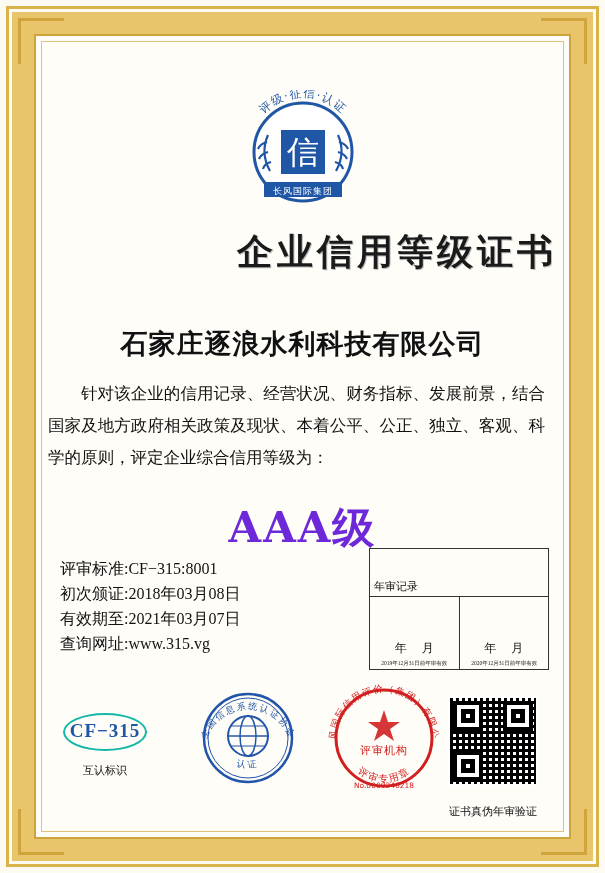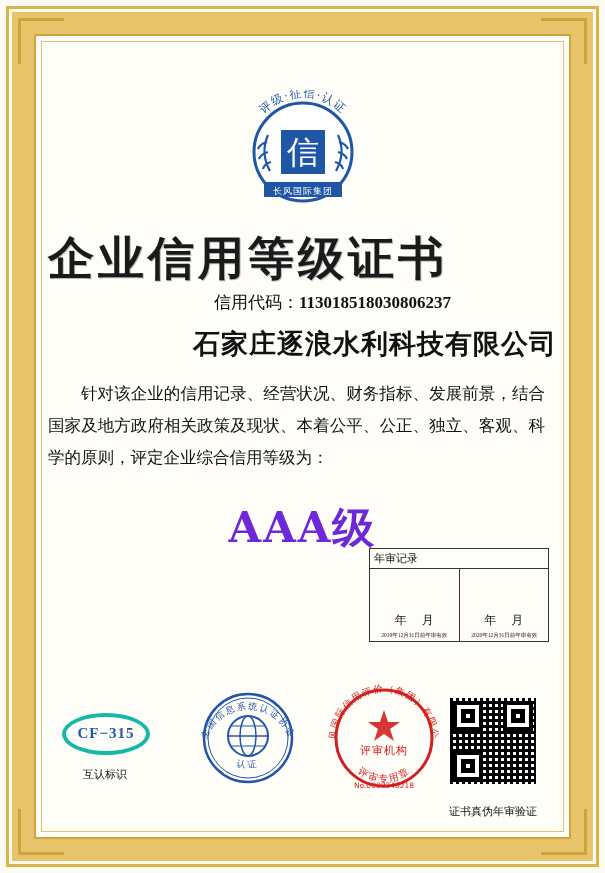--- a/index.html
+++ b/index.html
@@ -90,22 +90,22 @@
     width: 150px;
     height: 122px;
   }
 
   
   .main-title {
     position: absolute;
     top: 180px;
     left: 0;
     right: 0;
-    text-align: left;
-    font-size: 46px;
+    text-align: right;
+    font-size: 36px;
     letter-spacing: 4px;
     font-weight: bold;
     color: #1a1a1a;
     font-family: "DejaVu Serif", "Liberation Serif", serif;
     text-shadow: 1px 1px 0 #bbb;
   }
 
   .code-line {
     position: absolute;
     top: 243px;
@@ -118,21 +118,21 @@
     padding-left: 60px;
     box-sizing: border-box;
   }
   .code-label { font-weight: normal; }
 
   .company-name {
     position: absolute;
     top: 278px;
     left: 0;
     right: 0;
-    text-align: right;
+    text-align: center;
     font-size: 27px;
     font-weight: bold;
     color: #111;
     letter-spacing: 1px;
   }
 
   .body-text {
     position: absolute;
     top: 330px;
     left: 0;
@@ -175,20 +175,21 @@
     right: 8px;
     width: 180px;
     border: 1px solid #333;
     box-sizing: border-box;
   }
   .review-title {
     font-size: 11px;
     padding: 2px 4px;
     border-bottom: 1px solid #333;
     color: #111;
+    margin-top: 28px;
   }
   .review-cells {
     display: flex;
     height: 72px;
   }
   .review-cell {
     flex: 1;
     position: relative;
     box-sizing: border-box;
   }
@@ -218,24 +219,24 @@
   .seal-cf {
     position: absolute;
     left: 14px;
     top: 665px;
     width: 86px;
     text-align: center;
   }
   .cf-oval {
     width: 80px;
     height: 34px;
-    border: 4px solid #14b8a6;
+    border: 2px solid #14b8a6;
     border-radius: 50%;
     color: #1e56a8;
-    font-size: 15px;
+    font-size: 19px;
     font-weight: bold;
     line-height: 32px;
     letter-spacing: 1px;
     margin: 0 auto;
     font-family: "Liberation Serif", serif;
   }
   .cf-caption {
     margin-top: 12px;
     font-size: 11px;
     color: #111;
@@ -343,30 +344,33 @@
           <textPath href="#arcpath" startOffset="50%" text-anchor="middle">评级·征信·认证</textPath>
         </text>
 
         <rect x="36" y="92" width="78" height="15" fill="#1f56a6"></rect>
         <text x="75" y="103.5" font-size="9" font-family="DejaVu Sans, sans-serif" fill="#ffffff" text-anchor="middle" letter-spacing="1">长风国际集团</text>
       </svg>
     </div>
 
     <div class="main-title">企业信用等级证书</div>
 
-    <div class="code-line">
-      <span class="code-label">信用代码：</span><span>113018518030806237</span>
-    </div>
 
     <div class="company-name">石家庄逐浪水利科技有限公司</div>
 
     <div class="body-text">针对该企业的信用记录、经营状况、财务指标、发展前景，结合国家及地方政府相关政策及现状、本着公平、公正、独立、客观、科学的原则，评定企业综合信用等级为：</div>
 
     <div class="grade">AAA级</div>
 
+    <div class="details">
+      <div>评审标准:CF−315:8001</div>
+      <div>初次颁证:2018年03月08日</div>
+      <div>有效期至:2021年03月07日</div>
+      <div>查询网址:www.315.vg</div>
+    </div>
 
     <div class="review-box">
       <div class="review-title">年审记录</div>
       <div class="review-cells">
         <div class="review-cell">
           <div class="cell-ym">年  月</div>
           <div class="cell-note">2019年12月31日前年审有效</div>
         </div>
         <div class="review-cell">
           <div class="cell-ym">年  月</div>

